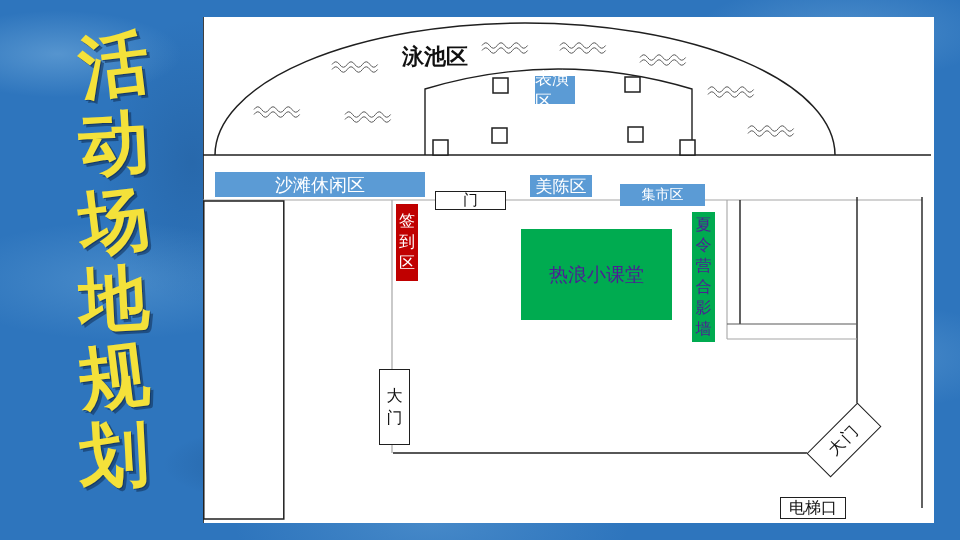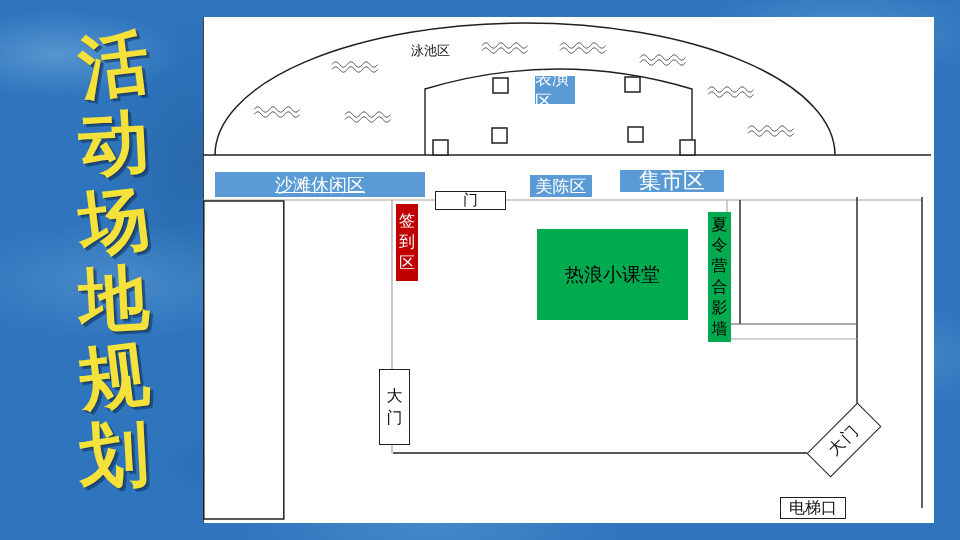--- a/index.html
+++ b/index.html
@@ -26,24 +26,24 @@
   }
   .tc:nth-child(odd){transform:rotate(-7deg);}
   .tc:nth-child(even){transform:rotate(-3deg);}
   
   .panel{position:absolute;left:203px;top:17px;width:730px;height:506px;background:#ffffff;border-left:1px solid #3f3f3f;}
   svg.plan{position:absolute;left:0;top:0;width:960px;height:540px;}
   
   .lab{position:absolute;box-sizing:border-box;display:flex;align-items:center;justify-content:center;}
   .blue{background:#5b9bd5;color:#fff;}
   .red{background:#c00000;color:#ffffff;}
-  .green{background:#00ab50;color:#000000;margin-left:16px;}
+  .green{background:#00ab50;color:#4c1d95;}
   .outline{background:#fff;border:1.6px solid #1f1f1f;color:#111;}
   .vtext{width:1em;word-break:break-all;text-align:center;line-height:1.3;margin:auto;}
-  .pool-label{position:absolute;left:411px;top:42px;font-size:13px;font-weight:normal;color:#111;}
+  .pool-label{position:absolute;left:402px;top:42px;font-size:22px;font-weight:bold;color:#111;}
   .gate-diagonal{transform:rotate(-45deg);transform-origin:center center;}
 </style>
 </head>
 <body>
 
 <div class="stage">
 
   <div class="title">
     <span class="tc">活</span>
     <span class="tc">动</span>
@@ -94,25 +94,25 @@
     <path d="M740,200 V324" stroke="#1f1f1f" stroke-width="1.4"></path>
     <path d="M727,200 V339" stroke="#a6a6a6" stroke-width="1.1"></path>
     <path d="M727,324 H857" stroke="#595959" stroke-width="1.2"></path>
     <path d="M727,339 H857" stroke="#a6a6a6" stroke-width="1.1"></path>
   </svg>
 
   <div class="pool-label">泳池区</div>
 
   <div class="lab blue" style="left:535px;top:76px;width:40px;height:28px;font-size:17px;">表演区</div>
 
-  <div class="lab blue" style="left:215px;top:172px;width:210px;height:25px;font-size:18px;text-decoration:underline;">沙滩休闲区</div>
+  <div class="lab blue" style="left:215px;top:172px;width:210px;height:25px;font-size:18px;">沙滩休闲区</div>
 
   <div class="lab blue" style="left:530px;top:175px;width:62px;height:22px;font-size:17px;">美陈区</div>
 
-  <div class="lab blue" style="left:620px;top:170px;width:104px;height:22px;font-size:22px;">集市区</div>
+  <div class="lab blue" style="left:620px;top:184px;width:85px;height:22px;font-size:14px;">集市区</div>
 
   <div class="lab outline" style="left:435px;top:191px;width:71px;height:19px;font-size:15px;">门</div>
 
   <div class="lab red" style="left:396px;top:204px;width:22px;height:77px;font-size:16px;">
     <span class="vtext">签到区</span>
   </div>
 
   <div class="lab green" style="left:521px;top:229px;width:151px;height:91px;font-size:19px;">热浪小课堂</div>
 
   <div class="lab green" style="left:692px;top:212px;width:23px;height:130px;font-size:16px;">

